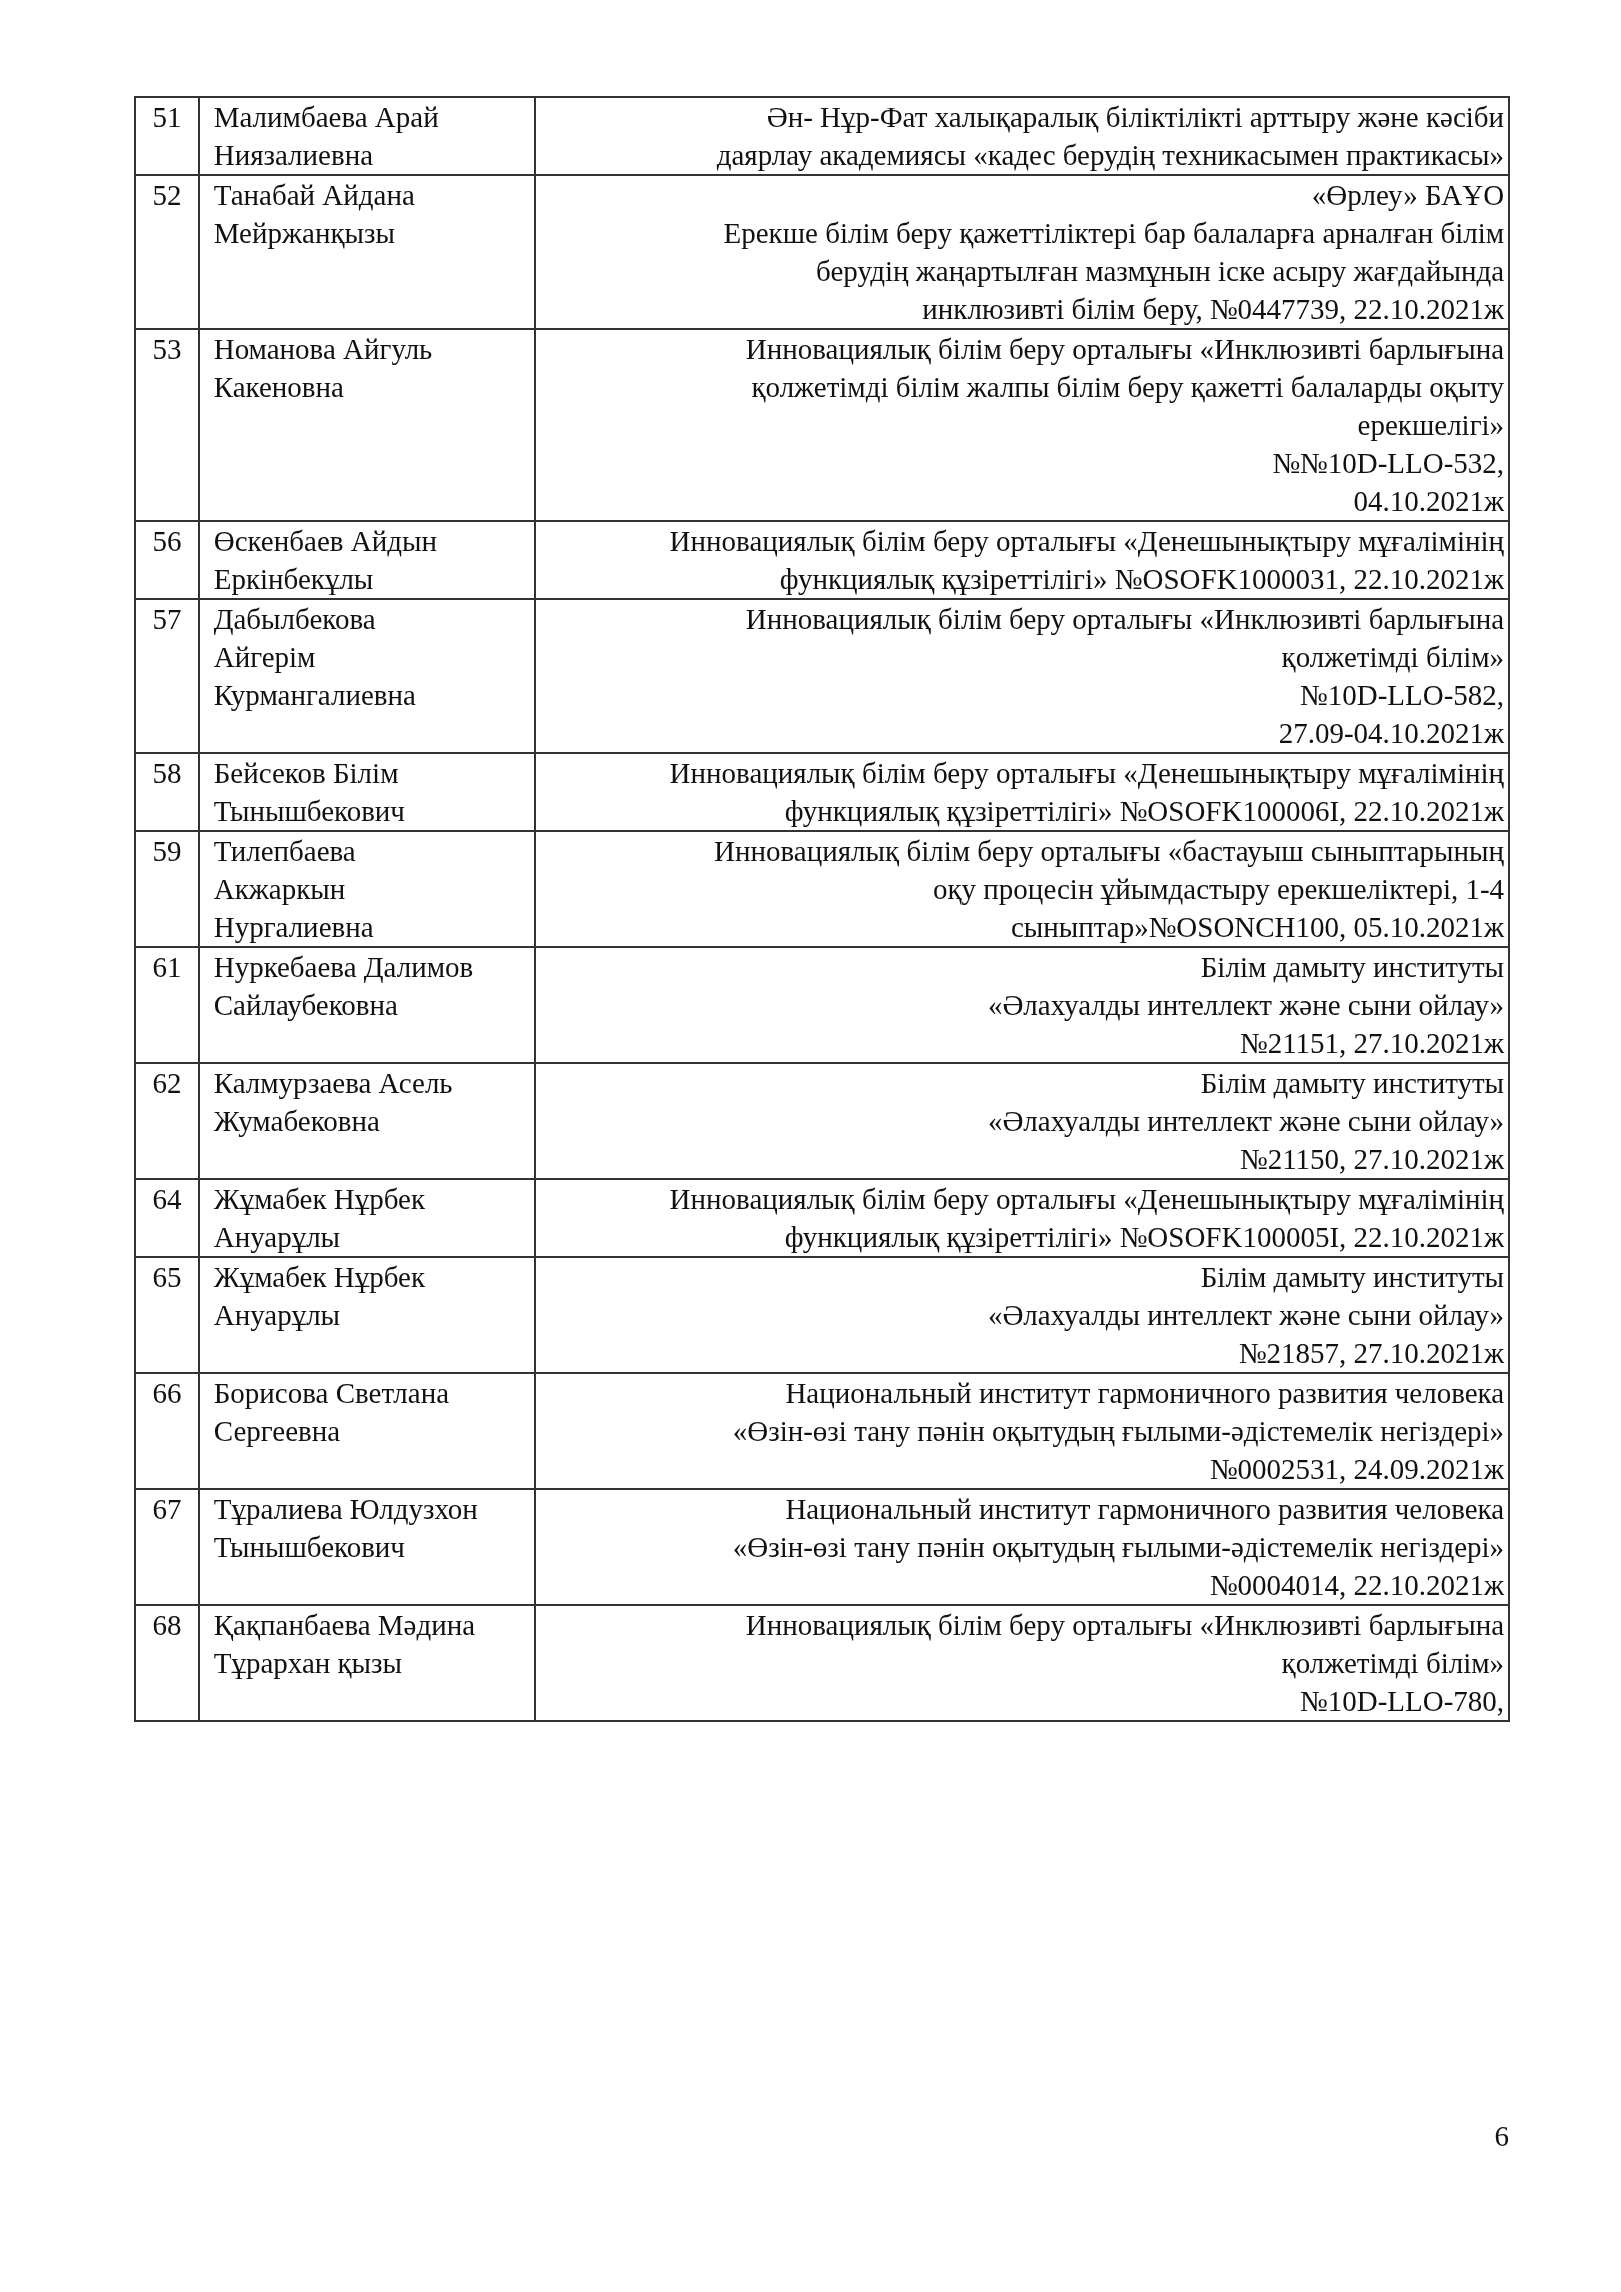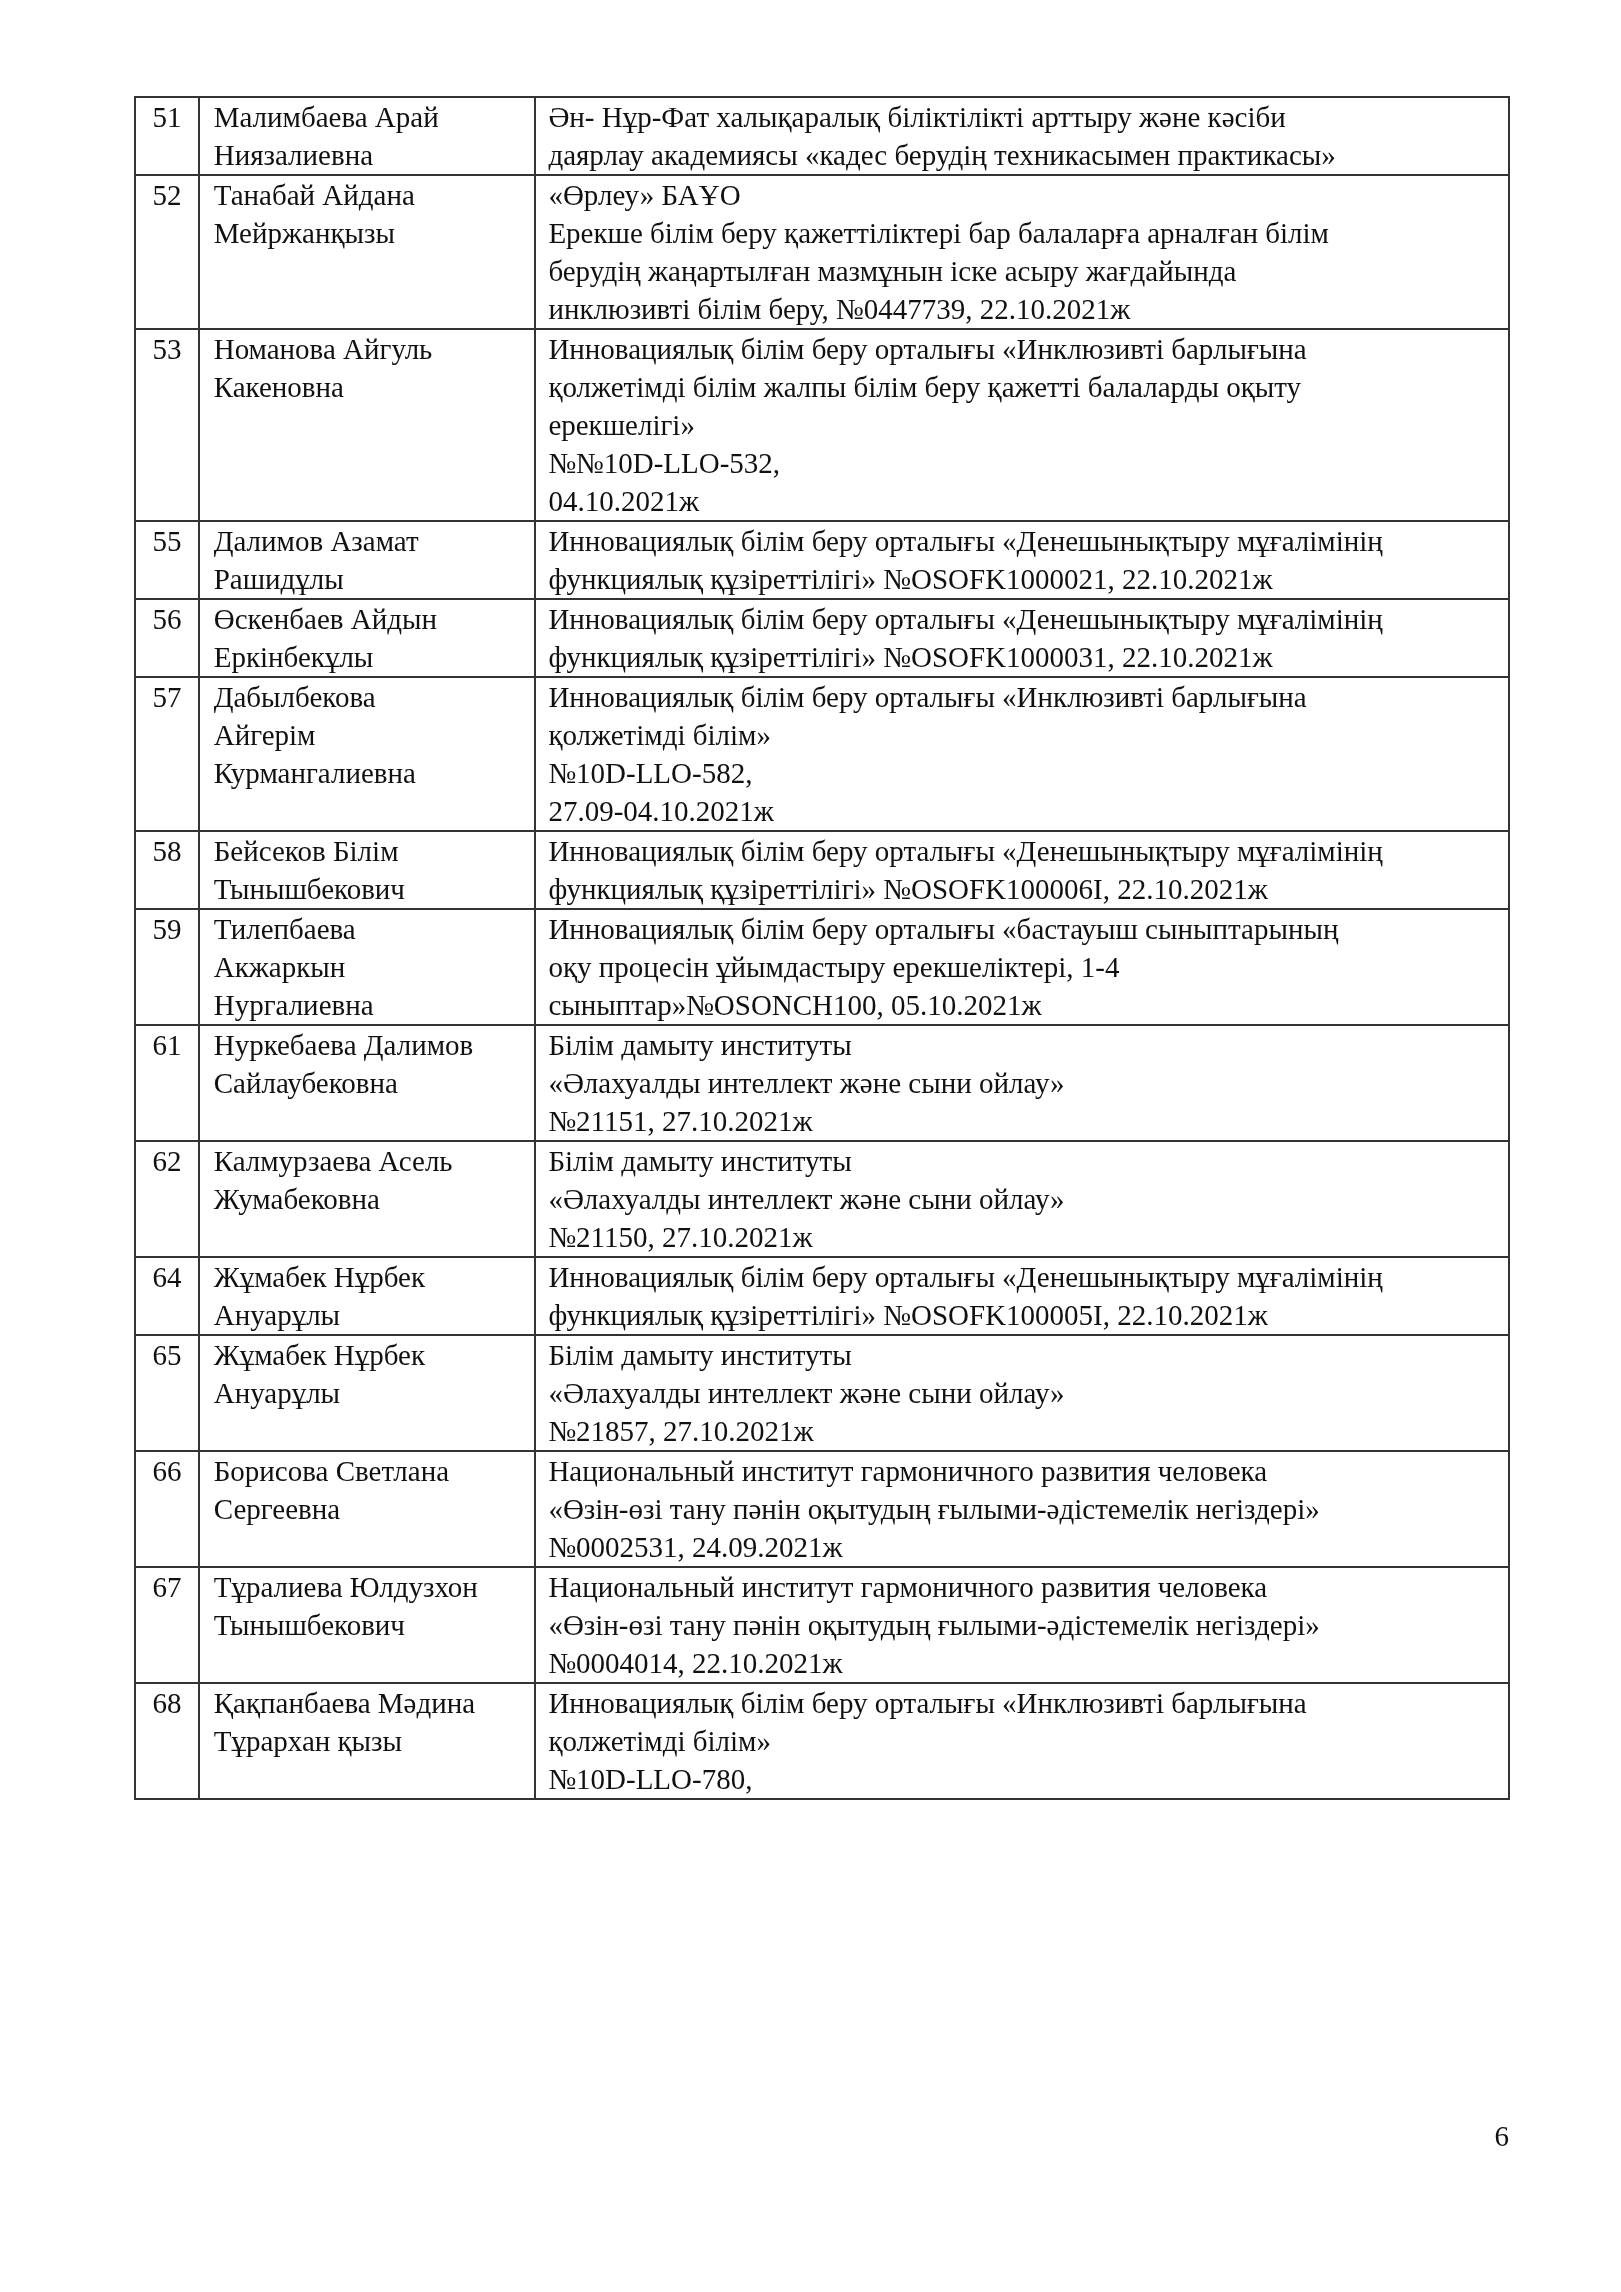--- a/index.html
+++ b/index.html
@@ -5,21 +5,21 @@
   html, body { margin: 0; padding: 0; background: #ffffff; }
   body { width: 1621px; height: 2293px; position: relative; overflow: hidden;
          font-family: "Liberation Serif", "DejaVu Serif", serif; color: #111111; }
   .page { position: absolute; left: 0; top: 0; width: 1621px; height: 2293px; }
   table.roster { position: absolute; left: 134px; top: 96px; width: 1376px;
                  border-collapse: collapse; table-layout: fixed; }
   table.roster td { border: 2px solid #333333; vertical-align: top;
                     font-size: 29px; line-height: 38px; padding: 0; }
   td.c-num { width: 62px; text-align: center; }
   td.c-name { width: 320px; padding-left: 13.7px !important; }
-  td.c-desc { padding-left: 12.7px !important; padding-right: 3.9px !important; }
+  td.c-desc { padding-left: 12.7px !important; padding-right: 3.9px !important; text-align: right; }
   .line { display: block; white-space: nowrap; }
   .page-number { position: absolute; left: 1480px; top: 2117px; font-size: 29px;
                  line-height: 38px; width: 29px; text-align: right; }
 </style>
 </head>
 <body>
 
 <div class="page">
   <table class="roster">
     <tbody id="roster-body">
@@ -55,31 +55,20 @@
           </td>
           <td class="c-desc">
             <span class="line">Инновациялық білім беру орталығы «Инклюзивті барлығына</span>
             <span class="line">қолжетімді білім жалпы білім беру қажетті балаларды оқыту</span>
             <span class="line">ерекшелігі»</span>
             <span class="line">№№10D-LLO-532,</span>
             <span class="line">04.10.2021ж</span>
           </td>
         </tr>
         <tr>
-          <td class="c-num">55</td>
-          <td class="c-name">
-            <span class="line">Далимов Азамат</span>
-            <span class="line">Рашидұлы</span>
-          </td>
-          <td class="c-desc">
-            <span class="line">Инновациялық білім беру орталығы «Денешынықтыру мұғалімінің</span>
-            <span class="line">функциялық құзіреттілігі» №OSOFK1000021, 22.10.2021ж</span>
-          </td>
-        </tr>
-        <tr>
           <td class="c-num">56</td>
           <td class="c-name">
             <span class="line">Өскенбаев Айдын</span>
             <span class="line">Еркінбекұлы</span>
           </td>
           <td class="c-desc">
             <span class="line">Инновациялық білім беру орталығы «Денешынықтыру мұғалімінің</span>
             <span class="line">функциялық құзіреттілігі» №OSOFK1000031, 22.10.2021ж</span>
           </td>
         </tr>

